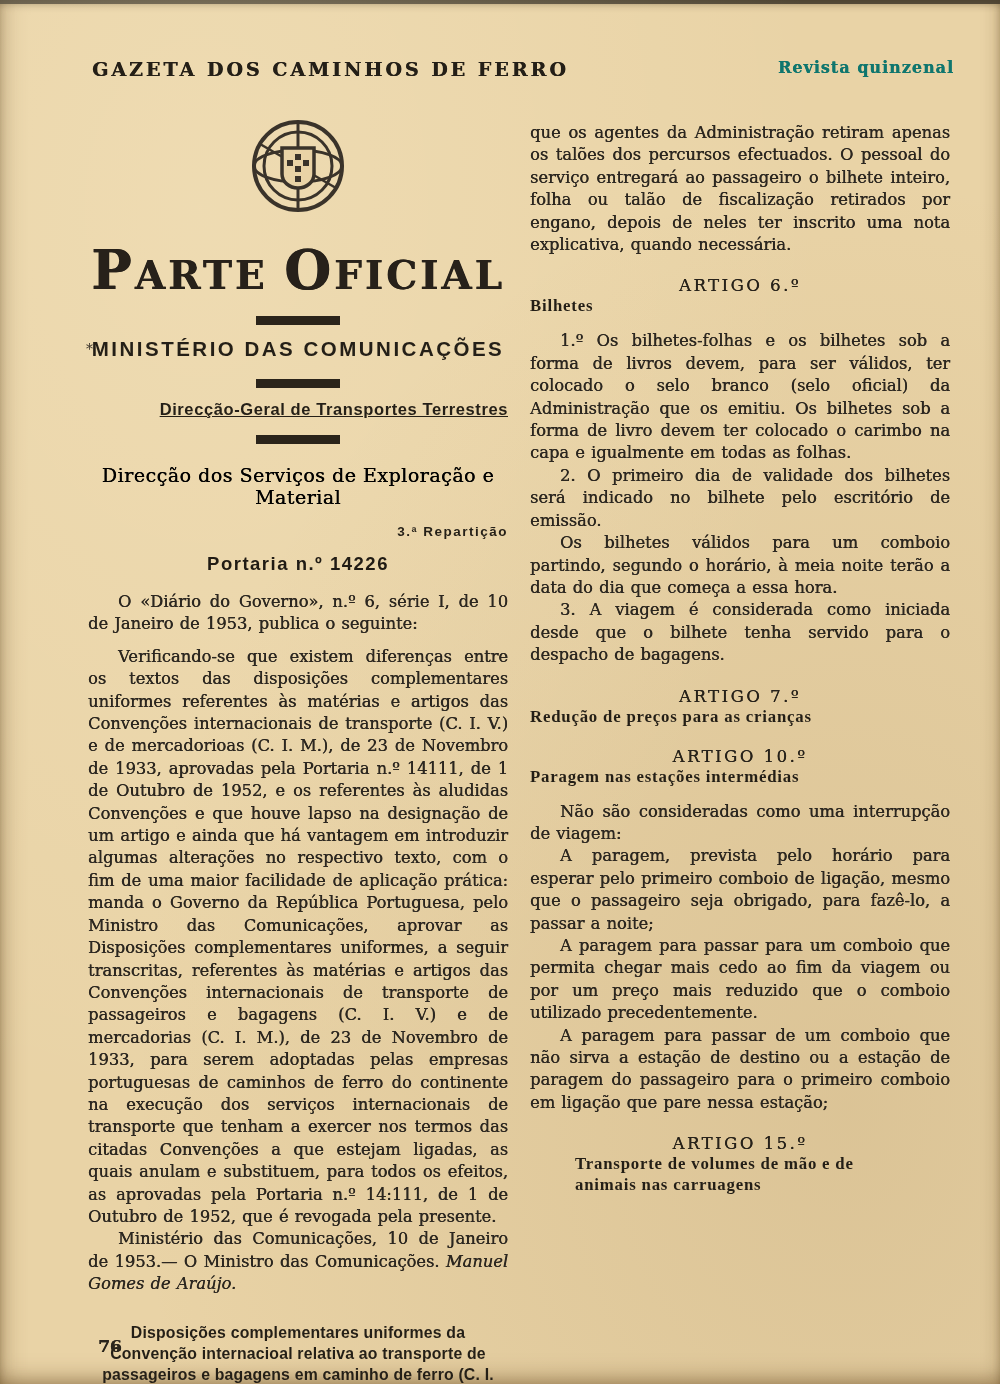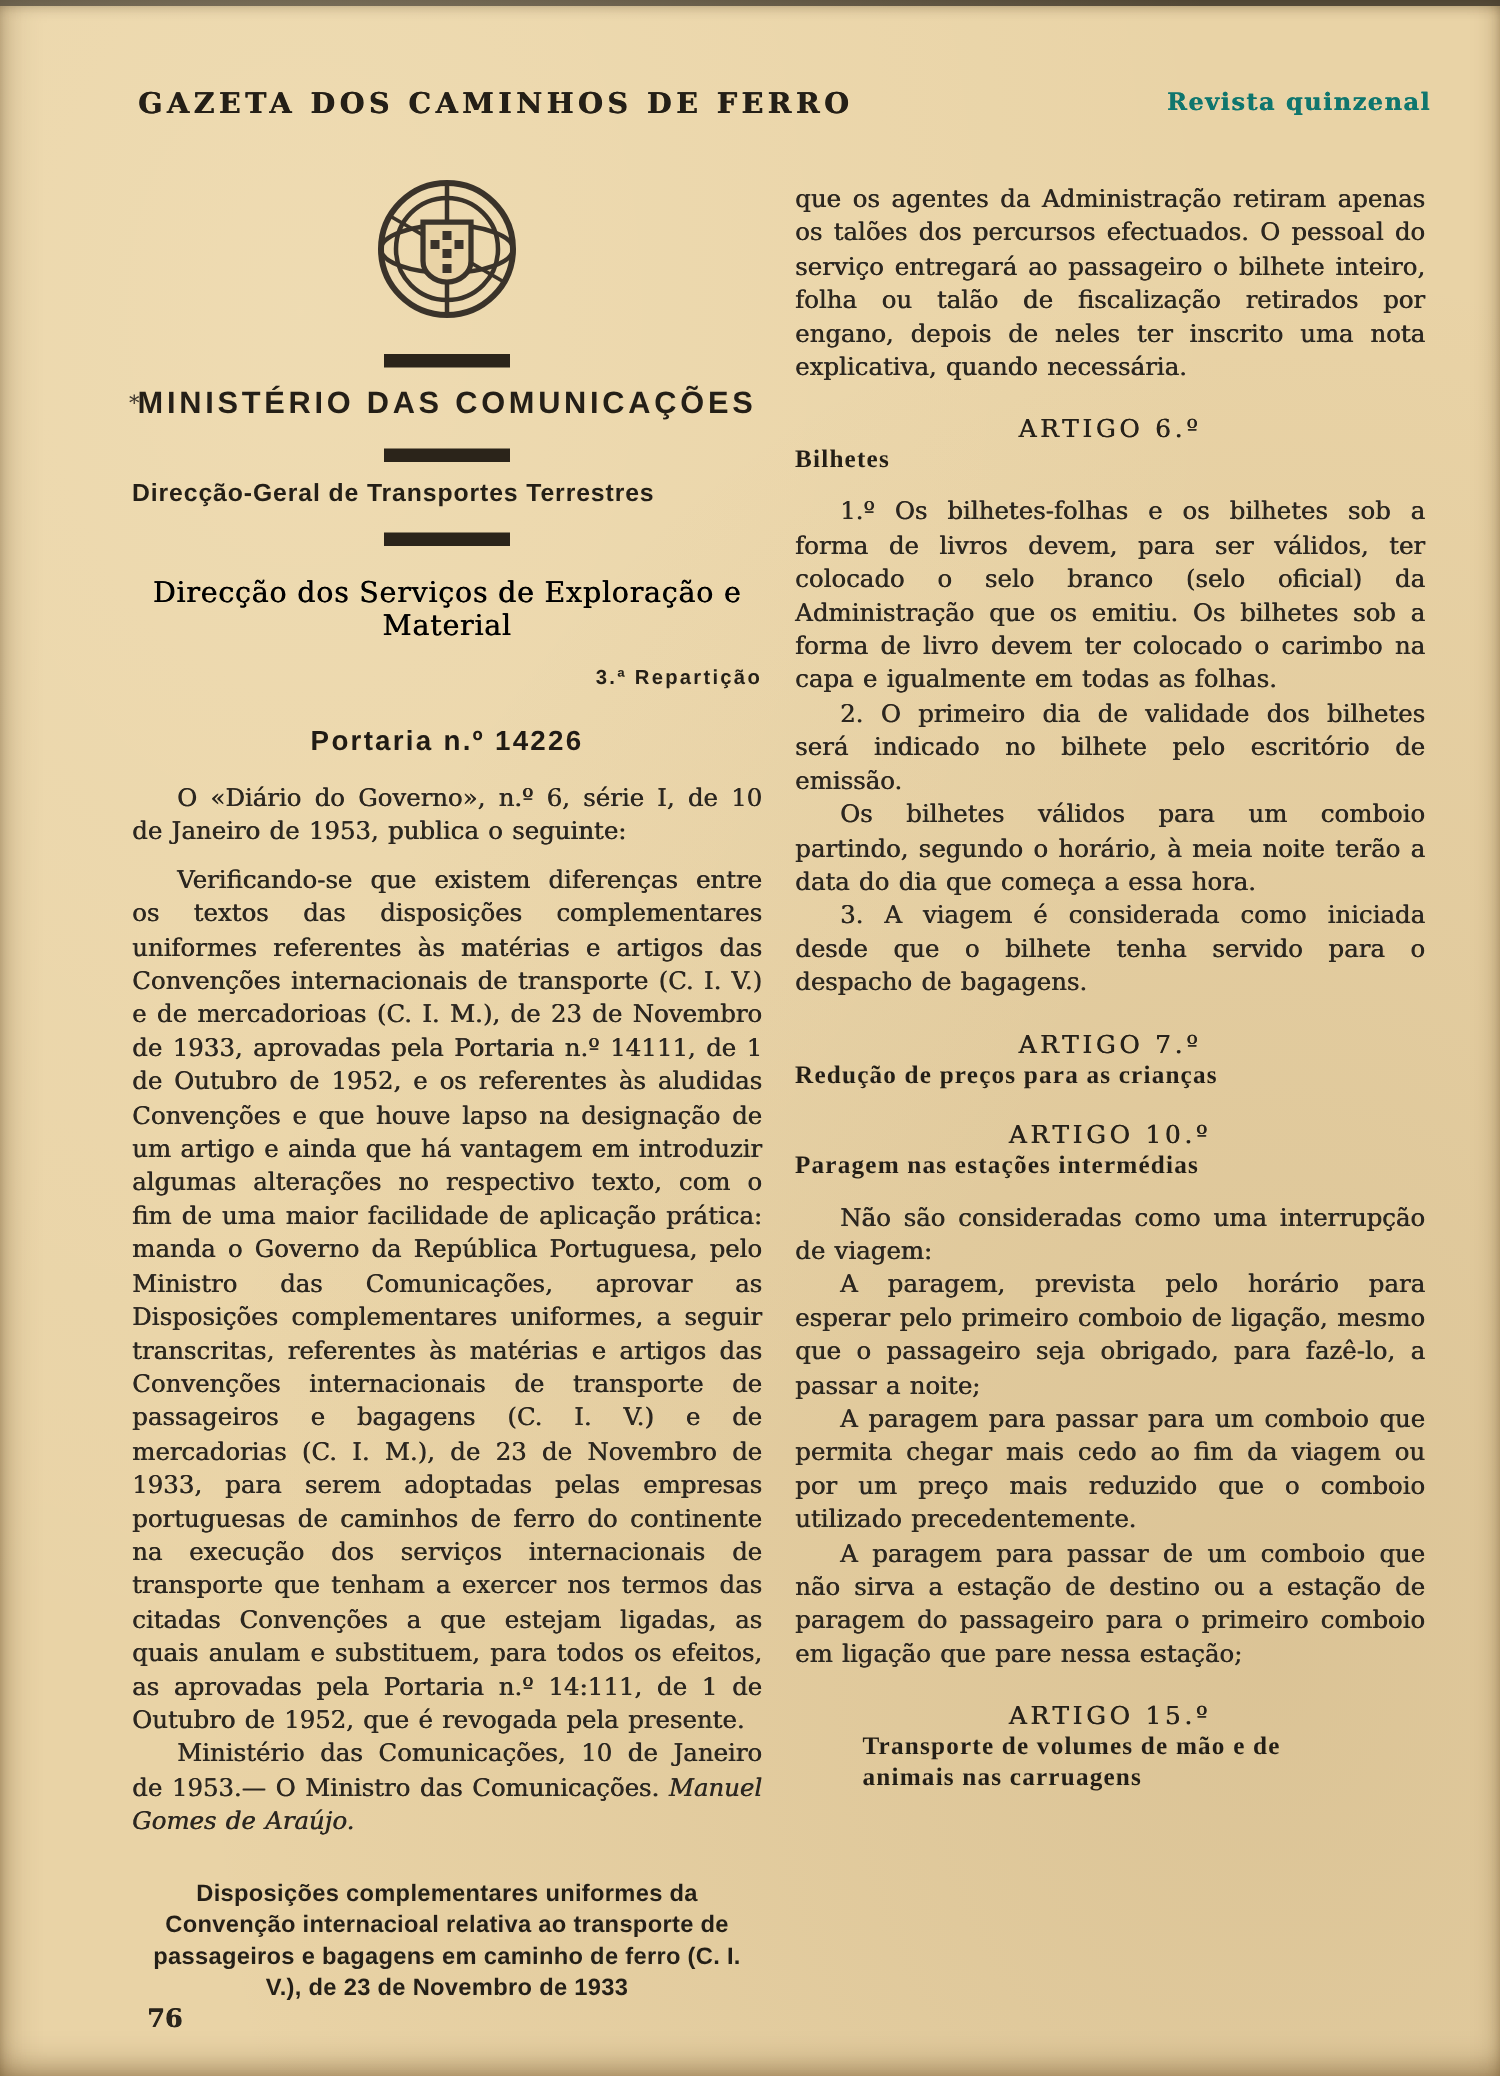--- a/index.html
+++ b/index.html
@@ -49,34 +49,34 @@
   }
   .big-title .cap{font-size:54px;}
   .bar{width:84px;height:9px;background:#2b241a;margin:14px auto 12px auto;}
   .ministry-row{position:relative;text-align:center;}
   .margin-mark{position:absolute;left:-2px;top:4px;font-size:14px;color:#3a332a;}
   .ministry{
     font-family:"Liberation Sans",sans-serif;font-weight:bold;
     font-size:20.5px;letter-spacing:2.5px;color:#241f17;
   }
   .directorate{
-    text-align:left;font-family:"Liberation Sans",sans-serif;font-weight:bold;
-    font-size:16.5px;letter-spacing:.6px;color:#241f17;margin-top:2px;
+    text-align:right;font-family:"Liberation Sans",sans-serif;font-weight:bold;
+    font-size:16.5px;letter-spacing:.6px;color:#241f17;margin-top:2px;text-decoration:underline;
   }
   .services{
     text-align:center;font-size:19px;letter-spacing:.5px;margin-top:20px;
     color:#000000;text-shadow:.35px 0 0 currentColor;
   }
   .division{
     text-align:right;font-family:"Liberation Sans",sans-serif;font-weight:bold;
     font-size:13.5px;letter-spacing:1.5px;margin-top:16px;color:#241f17;
   }
   .ordinance{
     text-align:center;font-family:"Liberation Sans",sans-serif;font-weight:bold;
-    font-size:18.5px;letter-spacing:1.5px;margin-top:24px;color:#201b14;
+    font-size:18.5px;letter-spacing:1.5px;margin-top:14px;color:#201b14;
   }
   
   .para{
     font-size:16.3px;line-height:22.4px;text-align:justify;
     text-indent:30px;margin:0;color:#2c2720;
     text-shadow:.35px 0 0 currentColor;
     word-spacing:1px;
   }
   .para.noindent{text-indent:0;}
   .para + .para{margin-top:0;}
@@ -131,20 +131,23 @@
           <path d="M36 34 h32 v26 a16 14 0 0 1 -16 14 a16 14 0 0 1 -16 -14 z" fill="#e9d3a6" stroke="#3a332a" stroke-width="3.5"></path>
           <rect x="49" y="40" width="6" height="6" fill="#3a332a"></rect>
           <rect x="49" y="52" width="6" height="6" fill="#3a332a"></rect>
           <rect x="41" y="46" width="6" height="6" fill="#3a332a"></rect>
           <rect x="57" y="46" width="6" height="6" fill="#3a332a"></rect>
           <rect x="49" y="62" width="6" height="6" fill="#3a332a"></rect>
         </g>
       </svg>
     </div>
 
+    <div class="big-title">
+      <span class="cap">P</span><span>ARTE </span><span class="cap">O</span><span>FICIAL</span>
+    </div>
 
     <div class="bar"></div>
 
     <div class="ministry-row">
       <span class="margin-mark">*</span>
       <span class="ministry">MINISTÉRIO DAS COMUNICAÇÕES</span>
     </div>
 
     <div class="bar" style="margin-top:18px;"></div>
 

